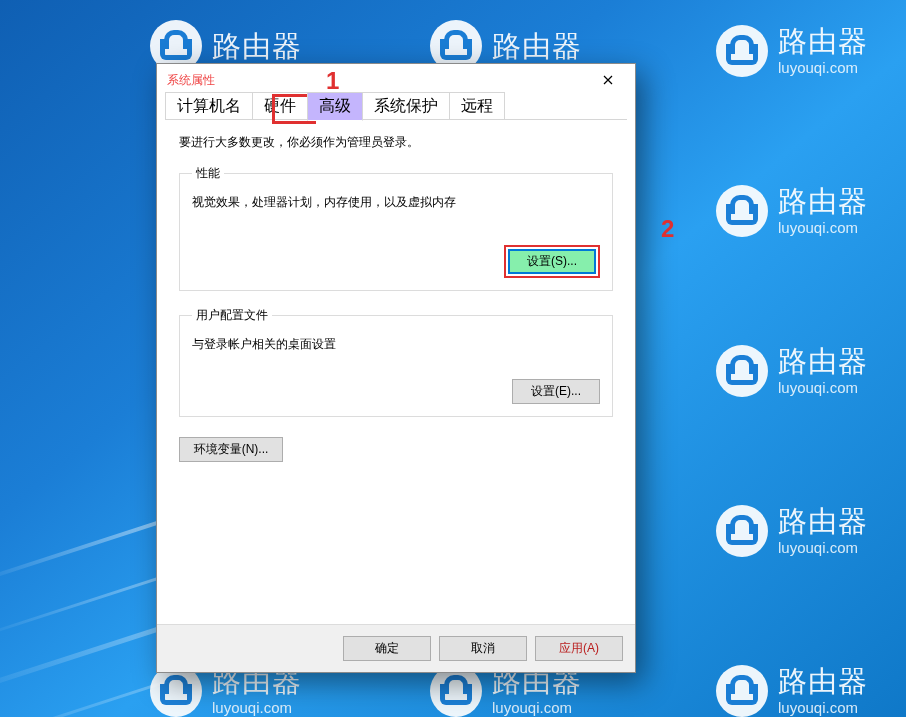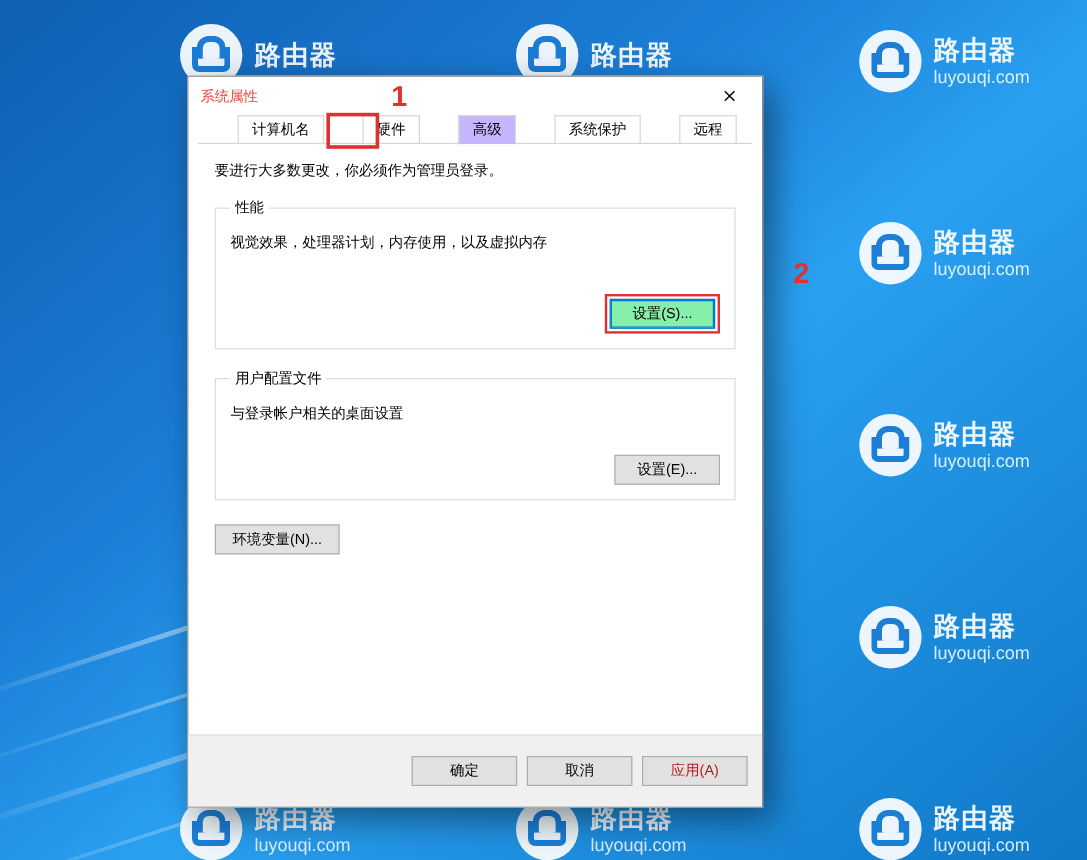--- a/index.html
+++ b/index.html
@@ -17,21 +17,21 @@
     .s3 { left:-60px; top:600px; width:600px; height:5px; transform:rotate(-18deg); }
     .s4 { left:-60px; top:640px; width:700px; height:3px; transform:rotate(-18deg); }
 
     .watermark {
       position: absolute;
       display: flex; align-items: center; gap: 10px;
       color: #fff; pointer-events:none;
       opacity: 0.92;
     }
     .watermark .wm-text { display:flex; flex-direction:column; line-height:1; }
-    .watermark .wm-title { font-size: 22px; font-weight: 700; letter-spacing:1px; }
+    .watermark .wm-title { font-size: 29px; font-weight: 400; letter-spacing:1px; }
     .watermark .wm-url { font-size: 15px; opacity:0.9; margin-top:4px; }
     .wm-icon {
       width:52px; height:52px; border-radius:50%;
       background:#fff; display:flex; align-items:center; justify-content:center;
       position:relative;
     }
     .wm-icon::before {
       content:''; position:absolute; bottom:12px; width:22px; height:16px;
       border:5px solid #1b7ed6; border-top:none; border-radius:0 0 6px 6px;
     }
@@ -55,22 +55,22 @@
     }
     .close-btn svg { width:10px; height:10px; }
     .tabstrip {
       display:flex; align-items:flex-end; height:24px;
       margin:0 8px; position:relative;
     }
     .tabstrip::after {
       content:''; position:absolute; left:0; right:0; bottom:0; height:1px; background:#d6d6d6;
     }
     .tab {
-      font-size:12px; padding:3px 11px 3px; border:1px solid #d6d6d6; border-bottom:none;
-      background:#fff; margin-right:-1px; position:relative; cursor:default;margin-left:33px;
+      font-size:16px; padding:3px 11px 3px; border:1px solid #d6d6d6; border-bottom:none;
+      background:#fff; margin-right:-1px; position:relative; cursor:default;
     }
     .tab.active { background:#c4b5fd; z-index:2; border-bottom:1px solid #fff; margin-bottom:-1px; }
 
     .tab-highlight-1 {
       position:absolute; border:3px solid #e03030; pointer-events:none;
     }
     .marker-num {
       position:absolute; color:#e03030; font-size:24px; font-weight:600; pointer-events:none;
     }
 
@@ -97,21 +97,21 @@
       border:2.5px solid #e03030; padding:2px; display:inline-block;
     }
     .settings-btn-highlight .winbtn {
       border:1px solid #0078d7; box-shadow: inset 0 0 0 1px #0078d7;
       background:#86efac;
     }
 
     .envrow { display:flex; justify-content:flex-start; padding:4px 22px 0 0; }
 
     .dlg-buttons {
-      position:absolute; left:0; right:0; bottom:0; height:60px;
+      position:absolute; left:0; right:0; bottom:0; height:48px;
       background:#f0f0f0; border-top:1px solid #dcdcdc;
       display:flex; align-items:center; justify-content:flex-end; gap:8px; padding:0 12px;
     }
   </style>
 </head>
 <body>
 
 <div class="streak s1"></div>
 <div class="streak s2"></div>
 <div class="streak s3"></div>

